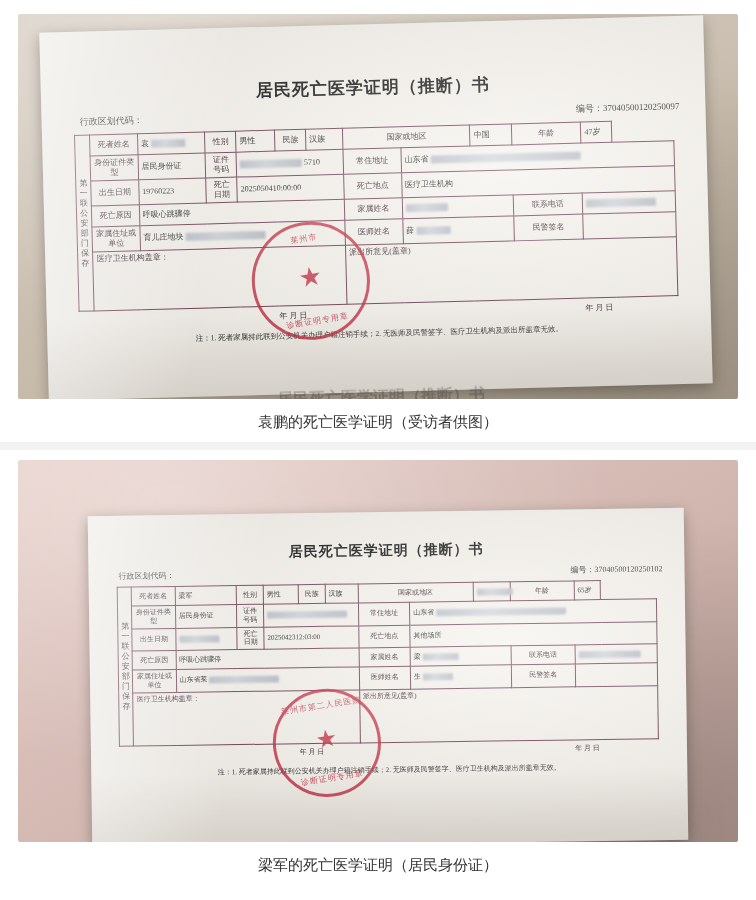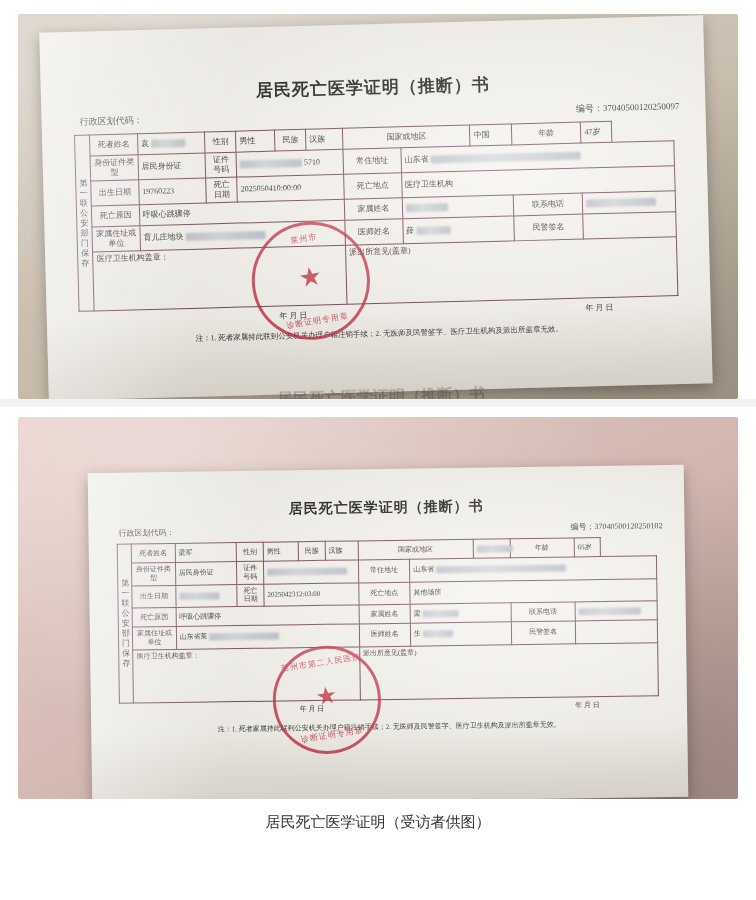--- a/index.html
+++ b/index.html
@@ -369,20 +369,21 @@
               <div class="stamp-top">莱州市</div>
               <div class="stamp-star">★</div>
               <div class="stamp-bottom">诊断证明专用章</div>
             </div>
           </div>
 
         </div>
       </div>
     </div>
 
+    <div class="caption">袁鹏的死亡医学证明（受访者供图）</div>
   </div>
 
   <div class="divider"></div>
 
   <div class="figure second">
     <div class="photo second">
       <div class="photo-bg"></div>
 
       <div class="paper two">
         <div class="sheet">
@@ -504,16 +505,16 @@
               <div class="stamp-top">莱州市第二人民医院</div>
               <div class="stamp-star">★</div>
               <div class="stamp-bottom">诊断证明专用章</div>
             </div>
           </div>
 
         </div>
       </div>
     </div>
 
-    <div class="caption">居民死亡医学证明（受访者供图）</div>
+    <div class="caption">梁军的死亡医学证明（居民身份证）</div>
   </div>
 
 </div>
 
 </body></html>

